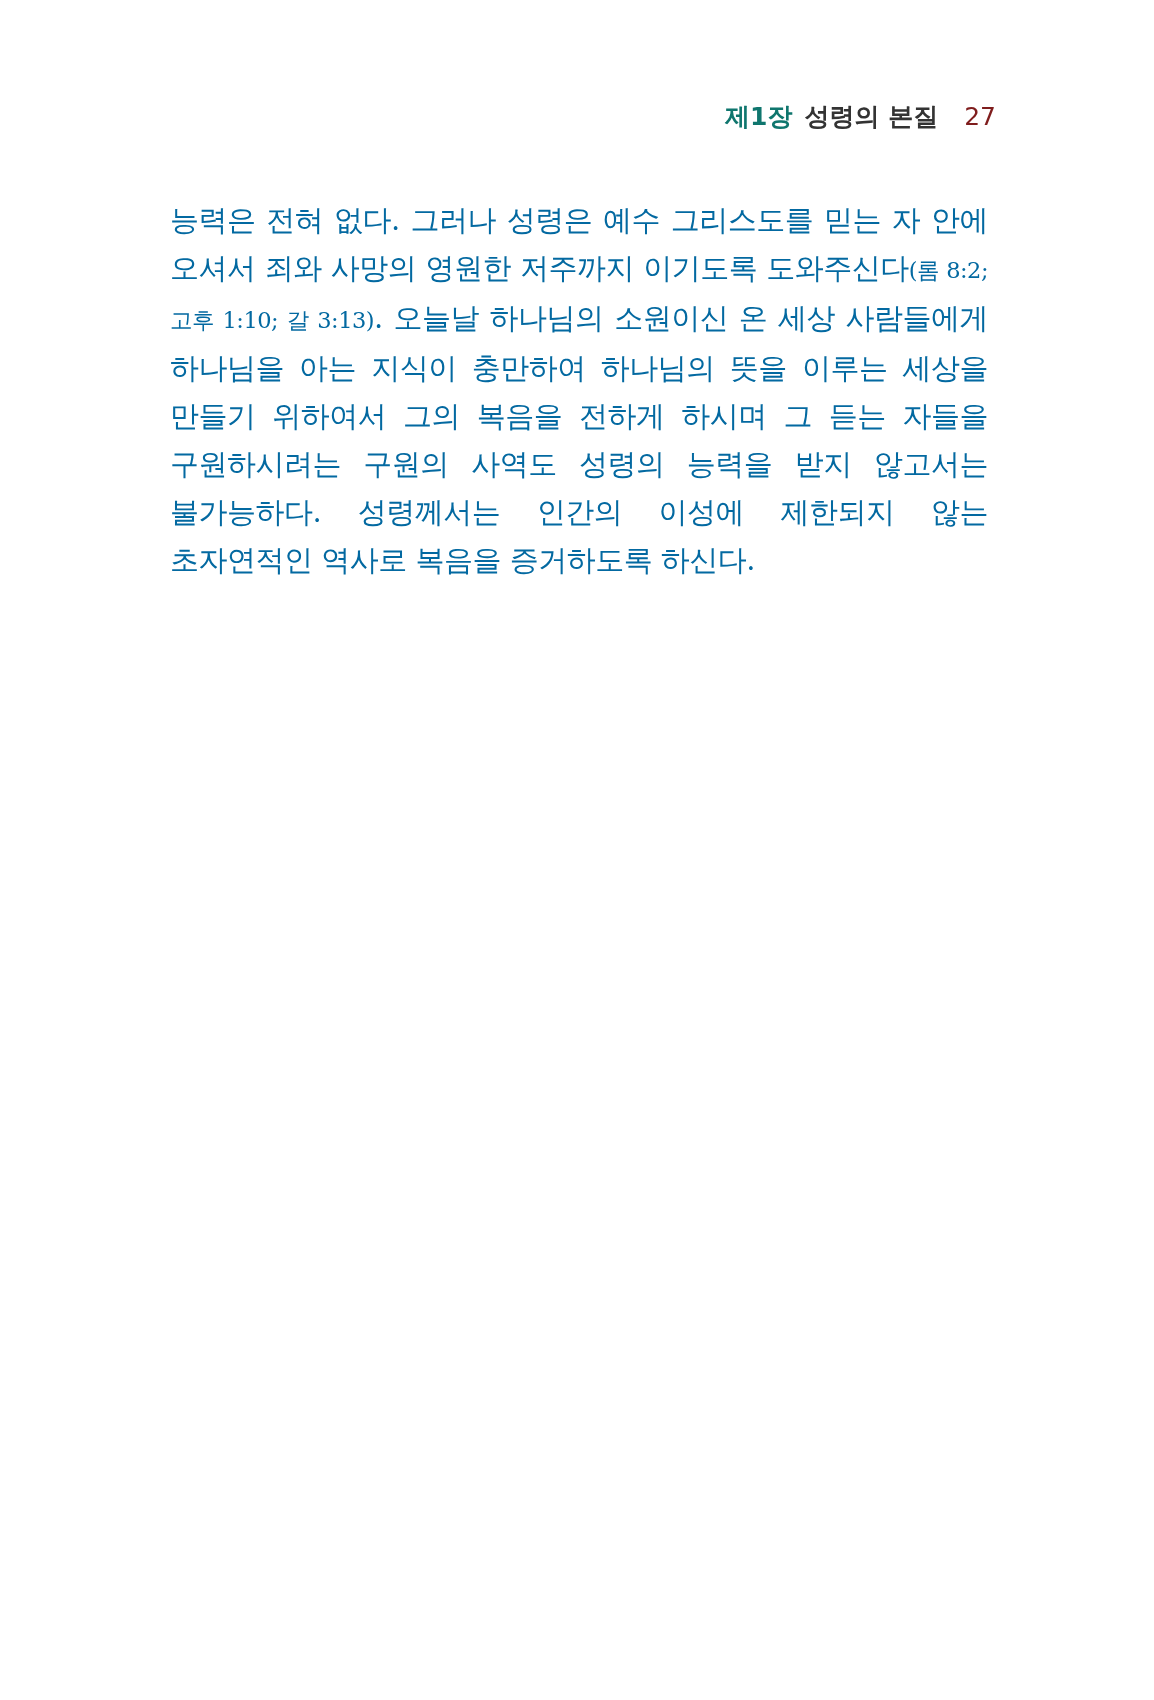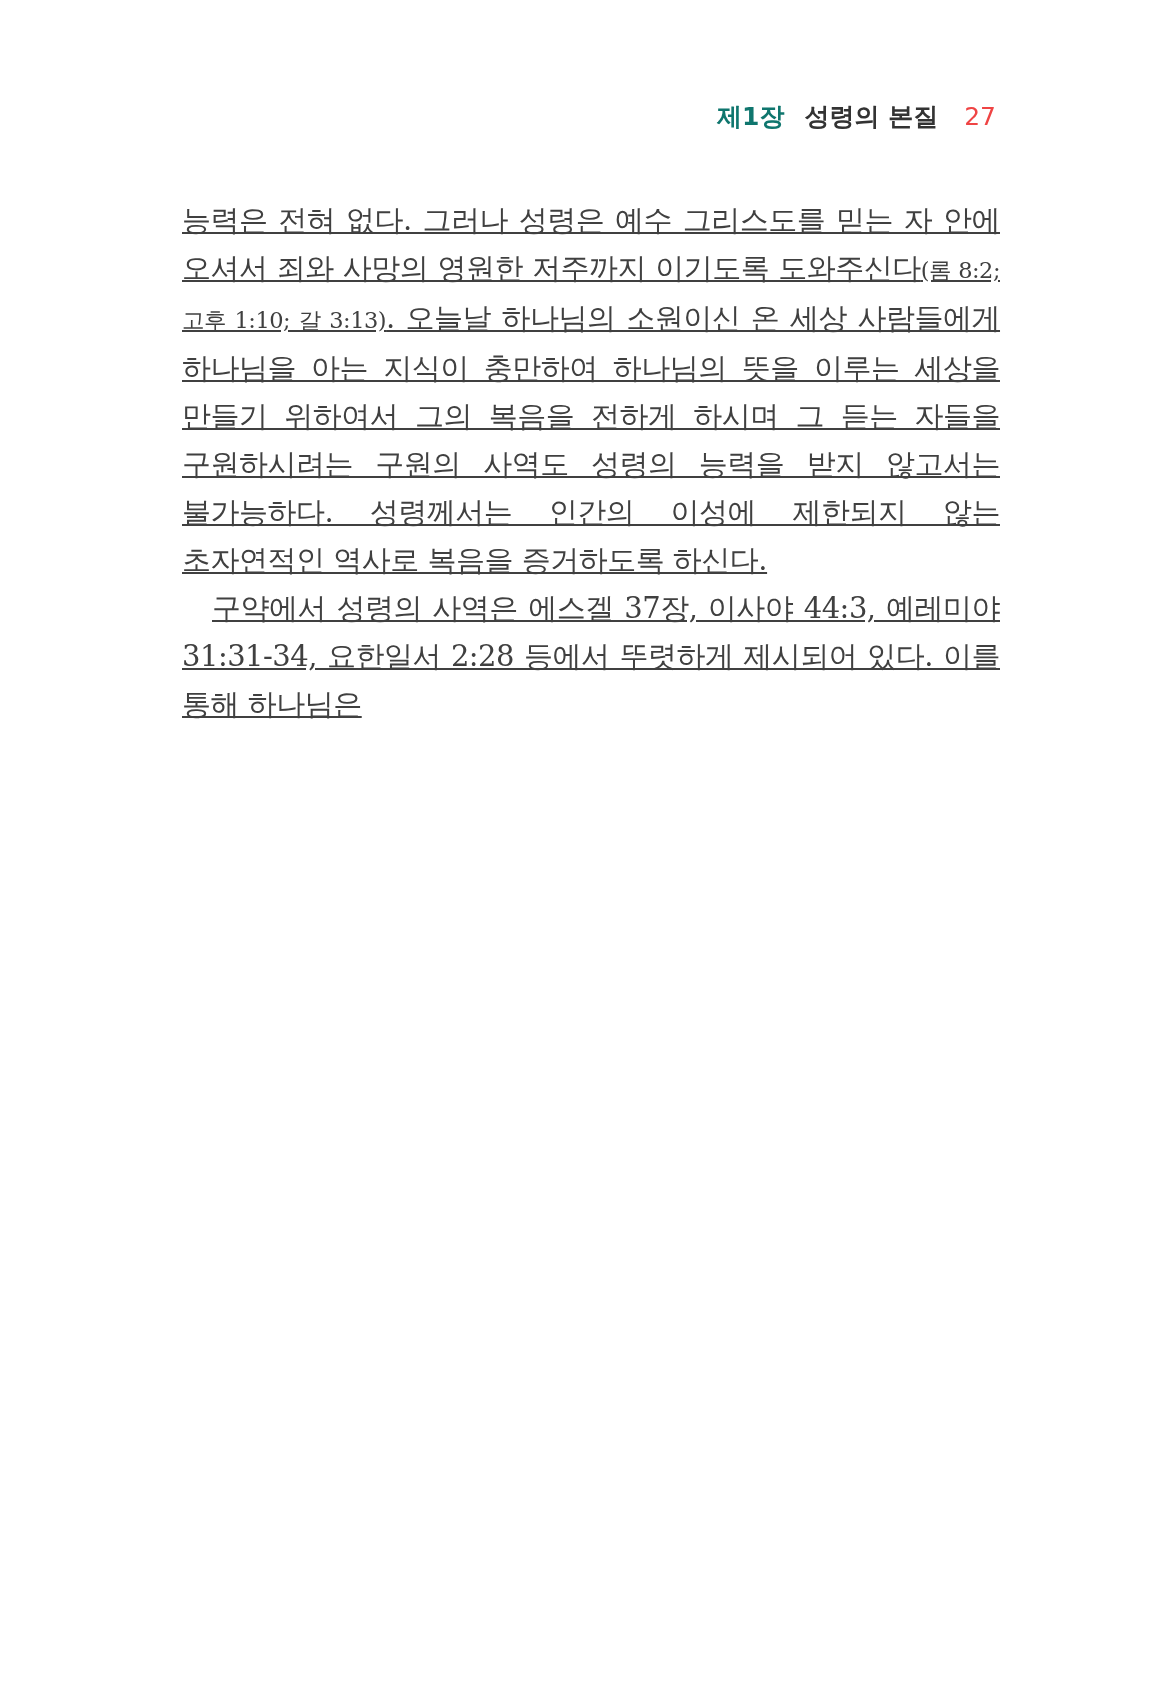--- a/index.html
+++ b/index.html
@@ -23,41 +23,40 @@
     font-family: "DejaVu Sans", "Liberation Sans", sans-serif;
     font-size: 25px;
     font-weight: bold;
     white-space: nowrap;
   }
   .chapter-label {
     color: #0f766e;
   }
   .chapter-title {
     color: #333333;
-    margin-left: 20px;
+    margin-left: 12px;
   }
   .page-number {
-    color: #ef4444;
+    color: #7f1d1d;
     margin-left: 26px;
     font-weight: normal;
   }
   .body-text {
     position: absolute;
     top: 196px;
-    left: 182px;
+    left: 170px;
     width: 818px;
     font-family: "DejaVu Serif", "Liberation Serif", serif;
     font-size: 29px;
     line-height: 48px;
-    color: #404040;
+    color: #0369a1;
     text-align: justify;
     letter-spacing: -0.5px;
     word-break: keep-all;
     overflow-wrap: break-word;
-    text-decoration: underline;
   }
   .body-text p {
     margin: 0;
     padding: 0;
   }
   .body-text p.indented {
     text-indent: 30px;
   }
   .scripture-ref {
     font-size: 22.5px;
@@ -67,16 +66,15 @@
 <body>
 
 <div class="page">
 
   <div class="running-head">
     <span class="chapter-label">제1장</span><span class="chapter-title">성령의 본질</span><span class="page-number">27</span>
   </div>
 
   <div class="body-text" id="body-text">
       <p><span>능력은 전혀 없다. 그러나 성령은 예수 그리스도를 믿는 자 안에 오셔서 죄와 사망의 영원한 저주까지 이기도록 도와주신다</span><span class="scripture-ref">(롬 8:2; 고후 1:10; 갈 3:13)</span><span>. 오늘날 하나님의 소원이신 온 세상 사람들에게 하나님을 아는 지식이 충만하여 하나님의 뜻을 이루는 세상을 만들기 위하여서 그의 복음을 전하게 하시며 그 듣는 자들을 구원하시려는 구원의 사역도 성령의 능력을 받지 않고서는 불가능하다. 성령께서는 인간의 이성에 제한되지 않는 초자연적인 역사로 복음을 증거하도록 하신다.</span></p>
-      <p class="indented"><span>구약에서 성령의 사역은 에스겔 37장, 이사야 44:3, 예레미야 31:31-34, 요한일서 2:28 등에서 뚜렷하게 제시되어 있다. 이를 통해 하나님은</span></p>
     </div>
 
 </div>
 
 </body></html>

